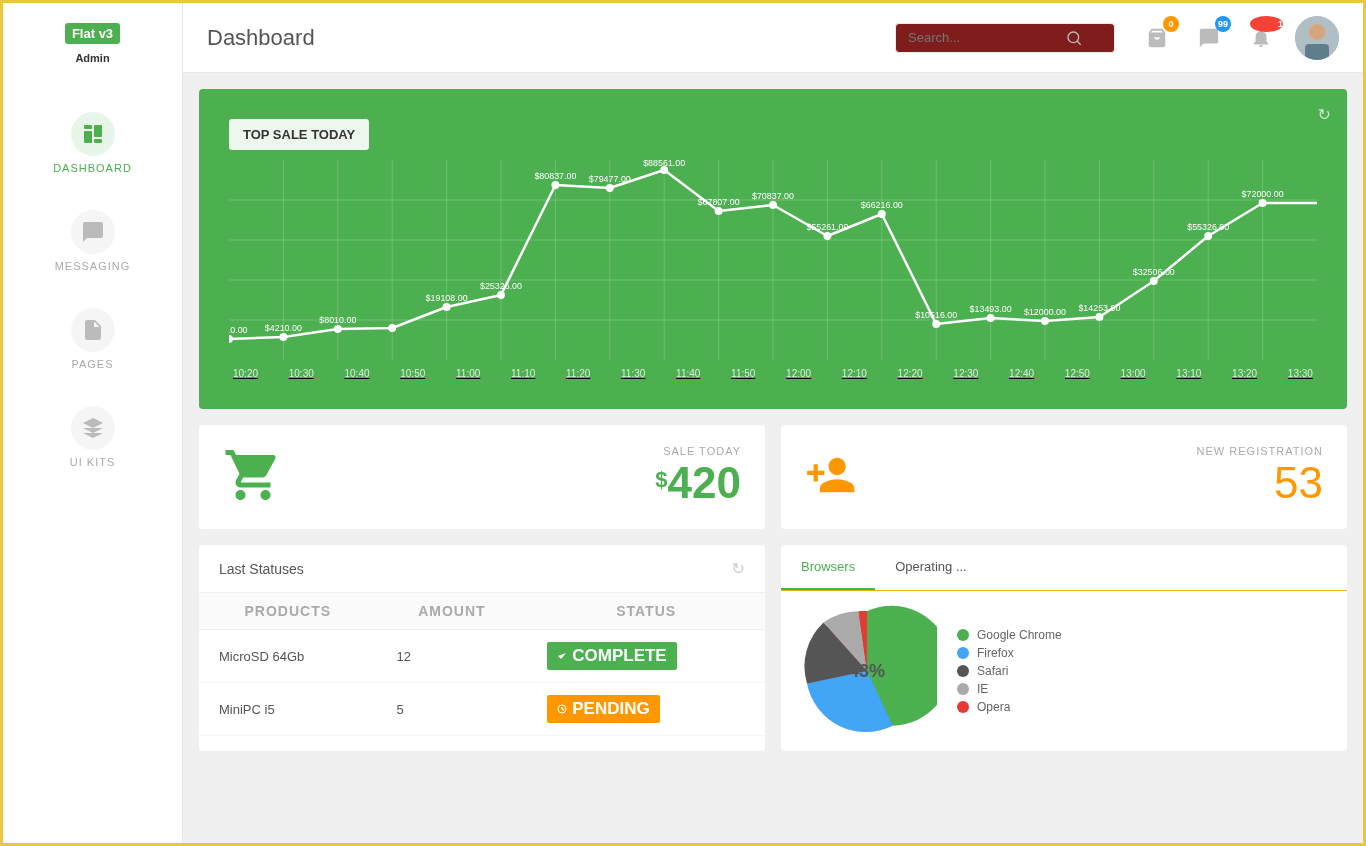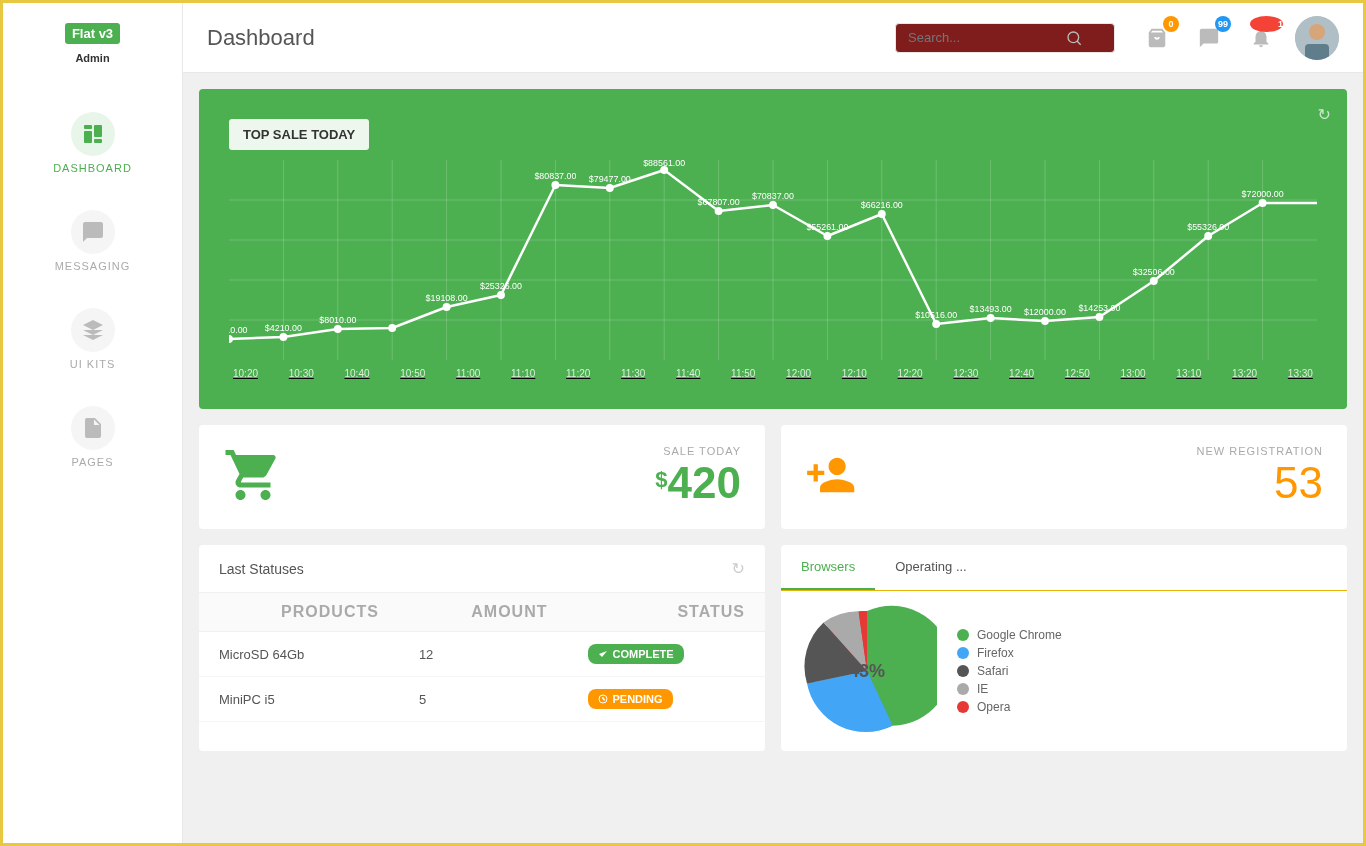--- a/index.html
+++ b/index.html
@@ -279,42 +279,42 @@
     .table-card-icon {
       color: #ccc;
       font-size: 16px;
       cursor: pointer;
     }
     .data-table {
       width: 100%;
       border-collapse: collapse;
     }
     .data-table th {
-      font-size: 16px;
+      font-size: 14px;
       color: #aaa;
       letter-spacing: 1px;
       text-transform: uppercase;
       padding: 10px 20px;
-      text-align: right;
+      text-align: center;
       border-bottom: 1px solid #f0f0f0;
       background: #fafafa;
     }
     .data-table td {
       padding: 12px 20px;
       font-size: 13px;
       color: #555;
       border-bottom: 1px solid #f5f5f5;
     }
     .status-badge {
       display: inline-flex;
       align-items: center;
       gap: 5px;
       padding: 4px 10px;
-      border-radius: 8px;
-      font-size: 11px;
+      border-radius: 2px;
+      font-size: 17px;
       font-weight: 600;
     }
     .status-complete {
       background: #4caf50;
       color: #fff;
     }
     .status-pending {
       background: #ff9800;
       color: #fff;
     }
@@ -414,33 +414,33 @@
       <svg width="24" height="24" viewBox="0 0 24 24" fill="#bbb">
           <path d="M20 2H4c-1.1 0-2 .9-2 2v18l4-4h14c1.1 0 2-.9 2-2V4c0-1.1-.9-2-2-2z"></path>
         </svg>
     </div>
     <span>MESSAGING</span>
   </div>
 
   <div class="sidebar-item">
     <div class="sidebar-icon">
       <svg width="24" height="24" viewBox="0 0 24 24" fill="#bbb">
-          <path d="M12 2L2 7l10 5 10-5-10-5zM2 17l10 5 10-5M2 12l10 5 10-5"></path>
+          <path d="M14 2H6c-1.1 0-2 .9-2 2v16c0 1.1.9 2 2 2h12c1.1 0 2-.9 2-2V8l-6-6zm-1 7V3.5L18.5 9H13z"></path>
         </svg>
     </div>
-    <span>UI KITS</span>
+    <span>PAGES</span>
   </div>
 
   <div class="sidebar-item">
     <div class="sidebar-icon">
       <svg width="24" height="24" viewBox="0 0 24 24" fill="#bbb">
-          <path d="M14 2H6c-1.1 0-2 .9-2 2v16c0 1.1.9 2 2 2h12c1.1 0 2-.9 2-2V8l-6-6zm-1 7V3.5L18.5 9H13z"></path>
+          <path d="M12 2L2 7l10 5 10-5-10-5zM2 17l10 5 10-5M2 12l10 5 10-5"></path>
         </svg>
     </div>
-    <span>PAGES</span>
+    <span>UI KITS</span>
   </div>
 </div>
 
 <div class="main">
 
   <div class="header">
     <span class="header-title">Dashboard</span>
     <div class="header-search">
       <input type="text" placeholder="Search..." style="">
       <svg width="16" height="16" viewBox="0 0 24 24" fill="#bbb">

